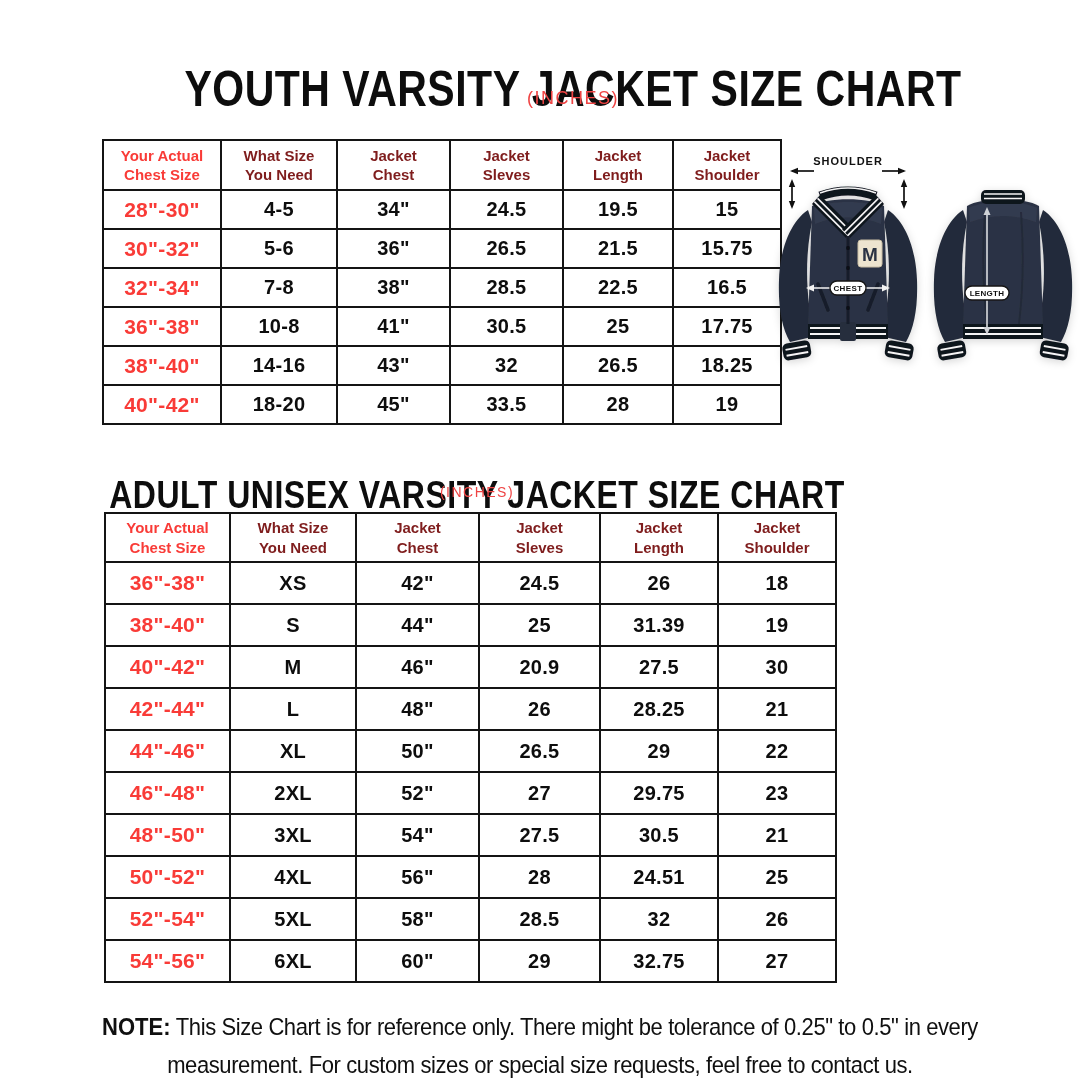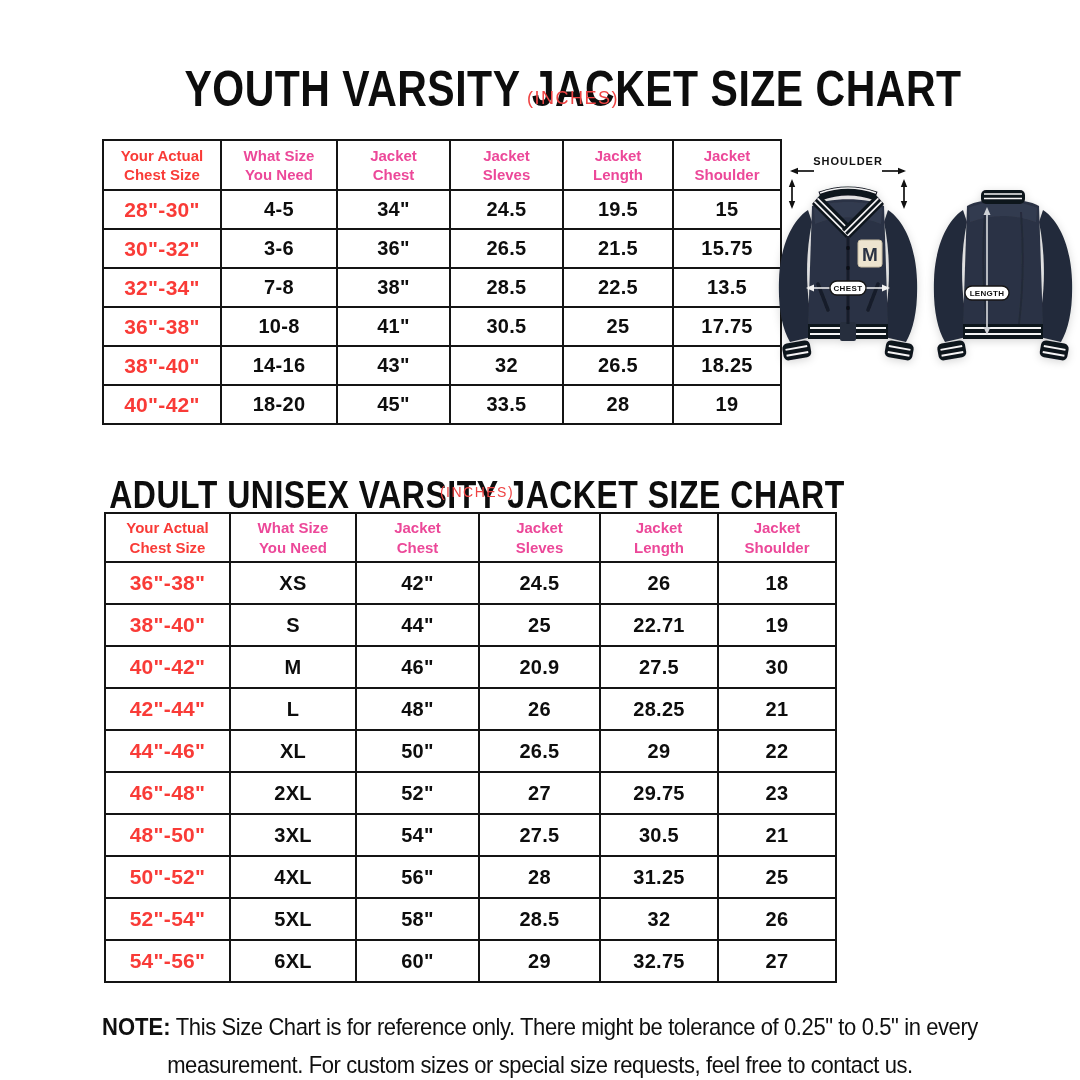--- a/index.html
+++ b/index.html
@@ -23,21 +23,21 @@
   .s-adult{left:477px;top:484px;font-size:14px;}
 
   
   table.size-table{
     position:absolute;border-collapse:collapse;table-layout:fixed;background:#fff;
   }
   .size-table th,.size-table td{
     border:2.4px solid #141414;text-align:center;vertical-align:middle;
     font-weight:bold;padding:0;
   }
-  .size-table th{font-size:15px;line-height:1.3;color:#ec4899;}
+  .size-table th{font-size:15px;line-height:1.3;color:#7f1d1d;}
   .size-table th:first-child{color:var(--red);border-radius:13px;}
   .size-table td{font-size:20px;color:#0d0d0d;letter-spacing:.3px;}
   .size-table td:first-child{color:var(--red);font-size:21px;}
 
   table.youth{left:102px;top:139px;width:666px;}
   .youth th{height:48px;}
   .youth td{height:37px;}
   .youth th:nth-child(1){width:116px;}
   .youth th:nth-child(2){width:114px;}
   .youth th:nth-child(3){width:111px;}
@@ -107,33 +107,33 @@
         <tr>
           <td>28"-30"</td>
           <td>4-5</td>
           <td>34"</td>
           <td>24.5</td>
           <td>19.5</td>
           <td>15</td>
         </tr>
         <tr>
           <td>30"-32"</td>
-          <td>3-6</td>
+          <td>5-6</td>
           <td>36"</td>
           <td>26.5</td>
           <td>21.5</td>
           <td>15.75</td>
         </tr>
         <tr>
           <td>32"-34"</td>
           <td>7-8</td>
           <td>38"</td>
           <td>28.5</td>
           <td>22.5</td>
-          <td>13.5</td>
+          <td>16.5</td>
         </tr>
         <tr>
           <td>36"-38"</td>
           <td>10-8</td>
           <td>41"</td>
           <td>30.5</td>
           <td>25</td>
           <td>17.75</td>
         </tr>
         <tr>
@@ -310,21 +310,21 @@
           <td>42"</td>
           <td>24.5</td>
           <td>26</td>
           <td>18</td>
         </tr>
         <tr>
           <td>38"-40"</td>
           <td>S</td>
           <td>44"</td>
           <td>25</td>
-          <td>22.71</td>
+          <td>31.39</td>
           <td>19</td>
         </tr>
         <tr>
           <td>40"-42"</td>
           <td>M</td>
           <td>46"</td>
           <td>20.9</td>
           <td>27.5</td>
           <td>30</td>
         </tr>
@@ -358,21 +358,21 @@
           <td>54"</td>
           <td>27.5</td>
           <td>30.5</td>
           <td>21</td>
         </tr>
         <tr>
           <td>50"-52"</td>
           <td>4XL</td>
           <td>56"</td>
           <td>28</td>
-          <td>31.25</td>
+          <td>24.51</td>
           <td>25</td>
         </tr>
         <tr>
           <td>52"-54"</td>
           <td>5XL</td>
           <td>58"</td>
           <td>28.5</td>
           <td>32</td>
           <td>26</td>
         </tr>

